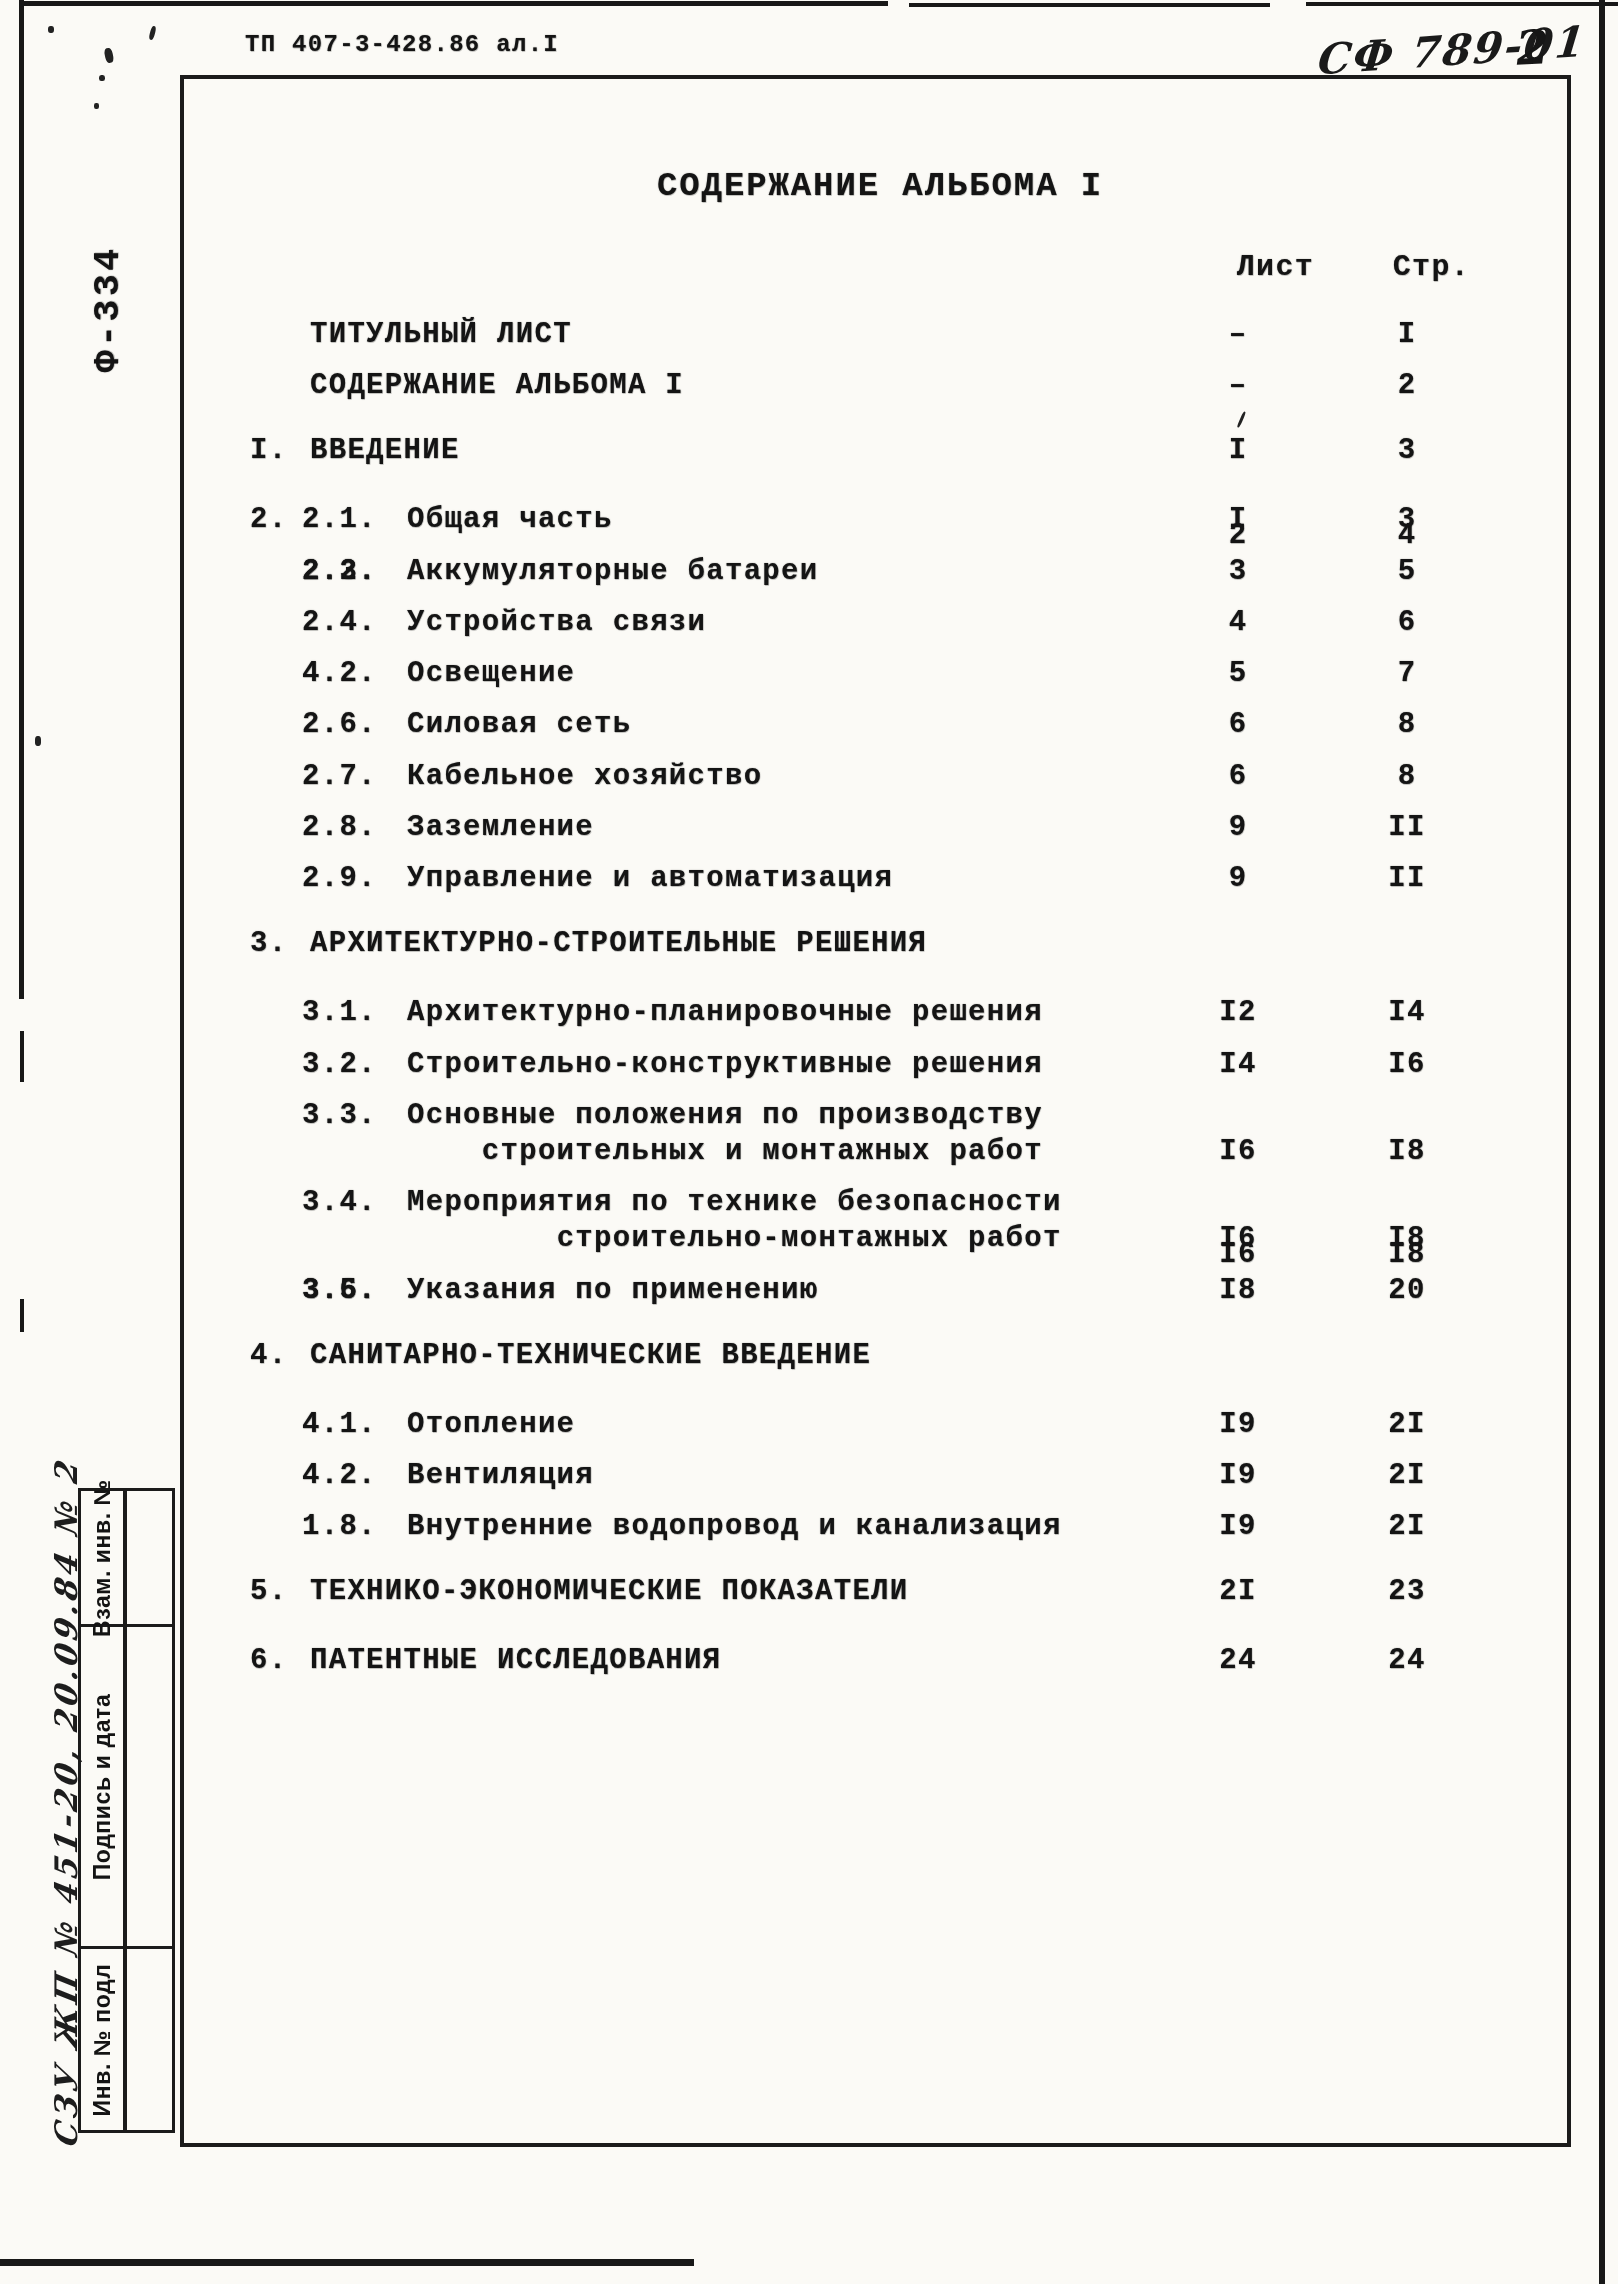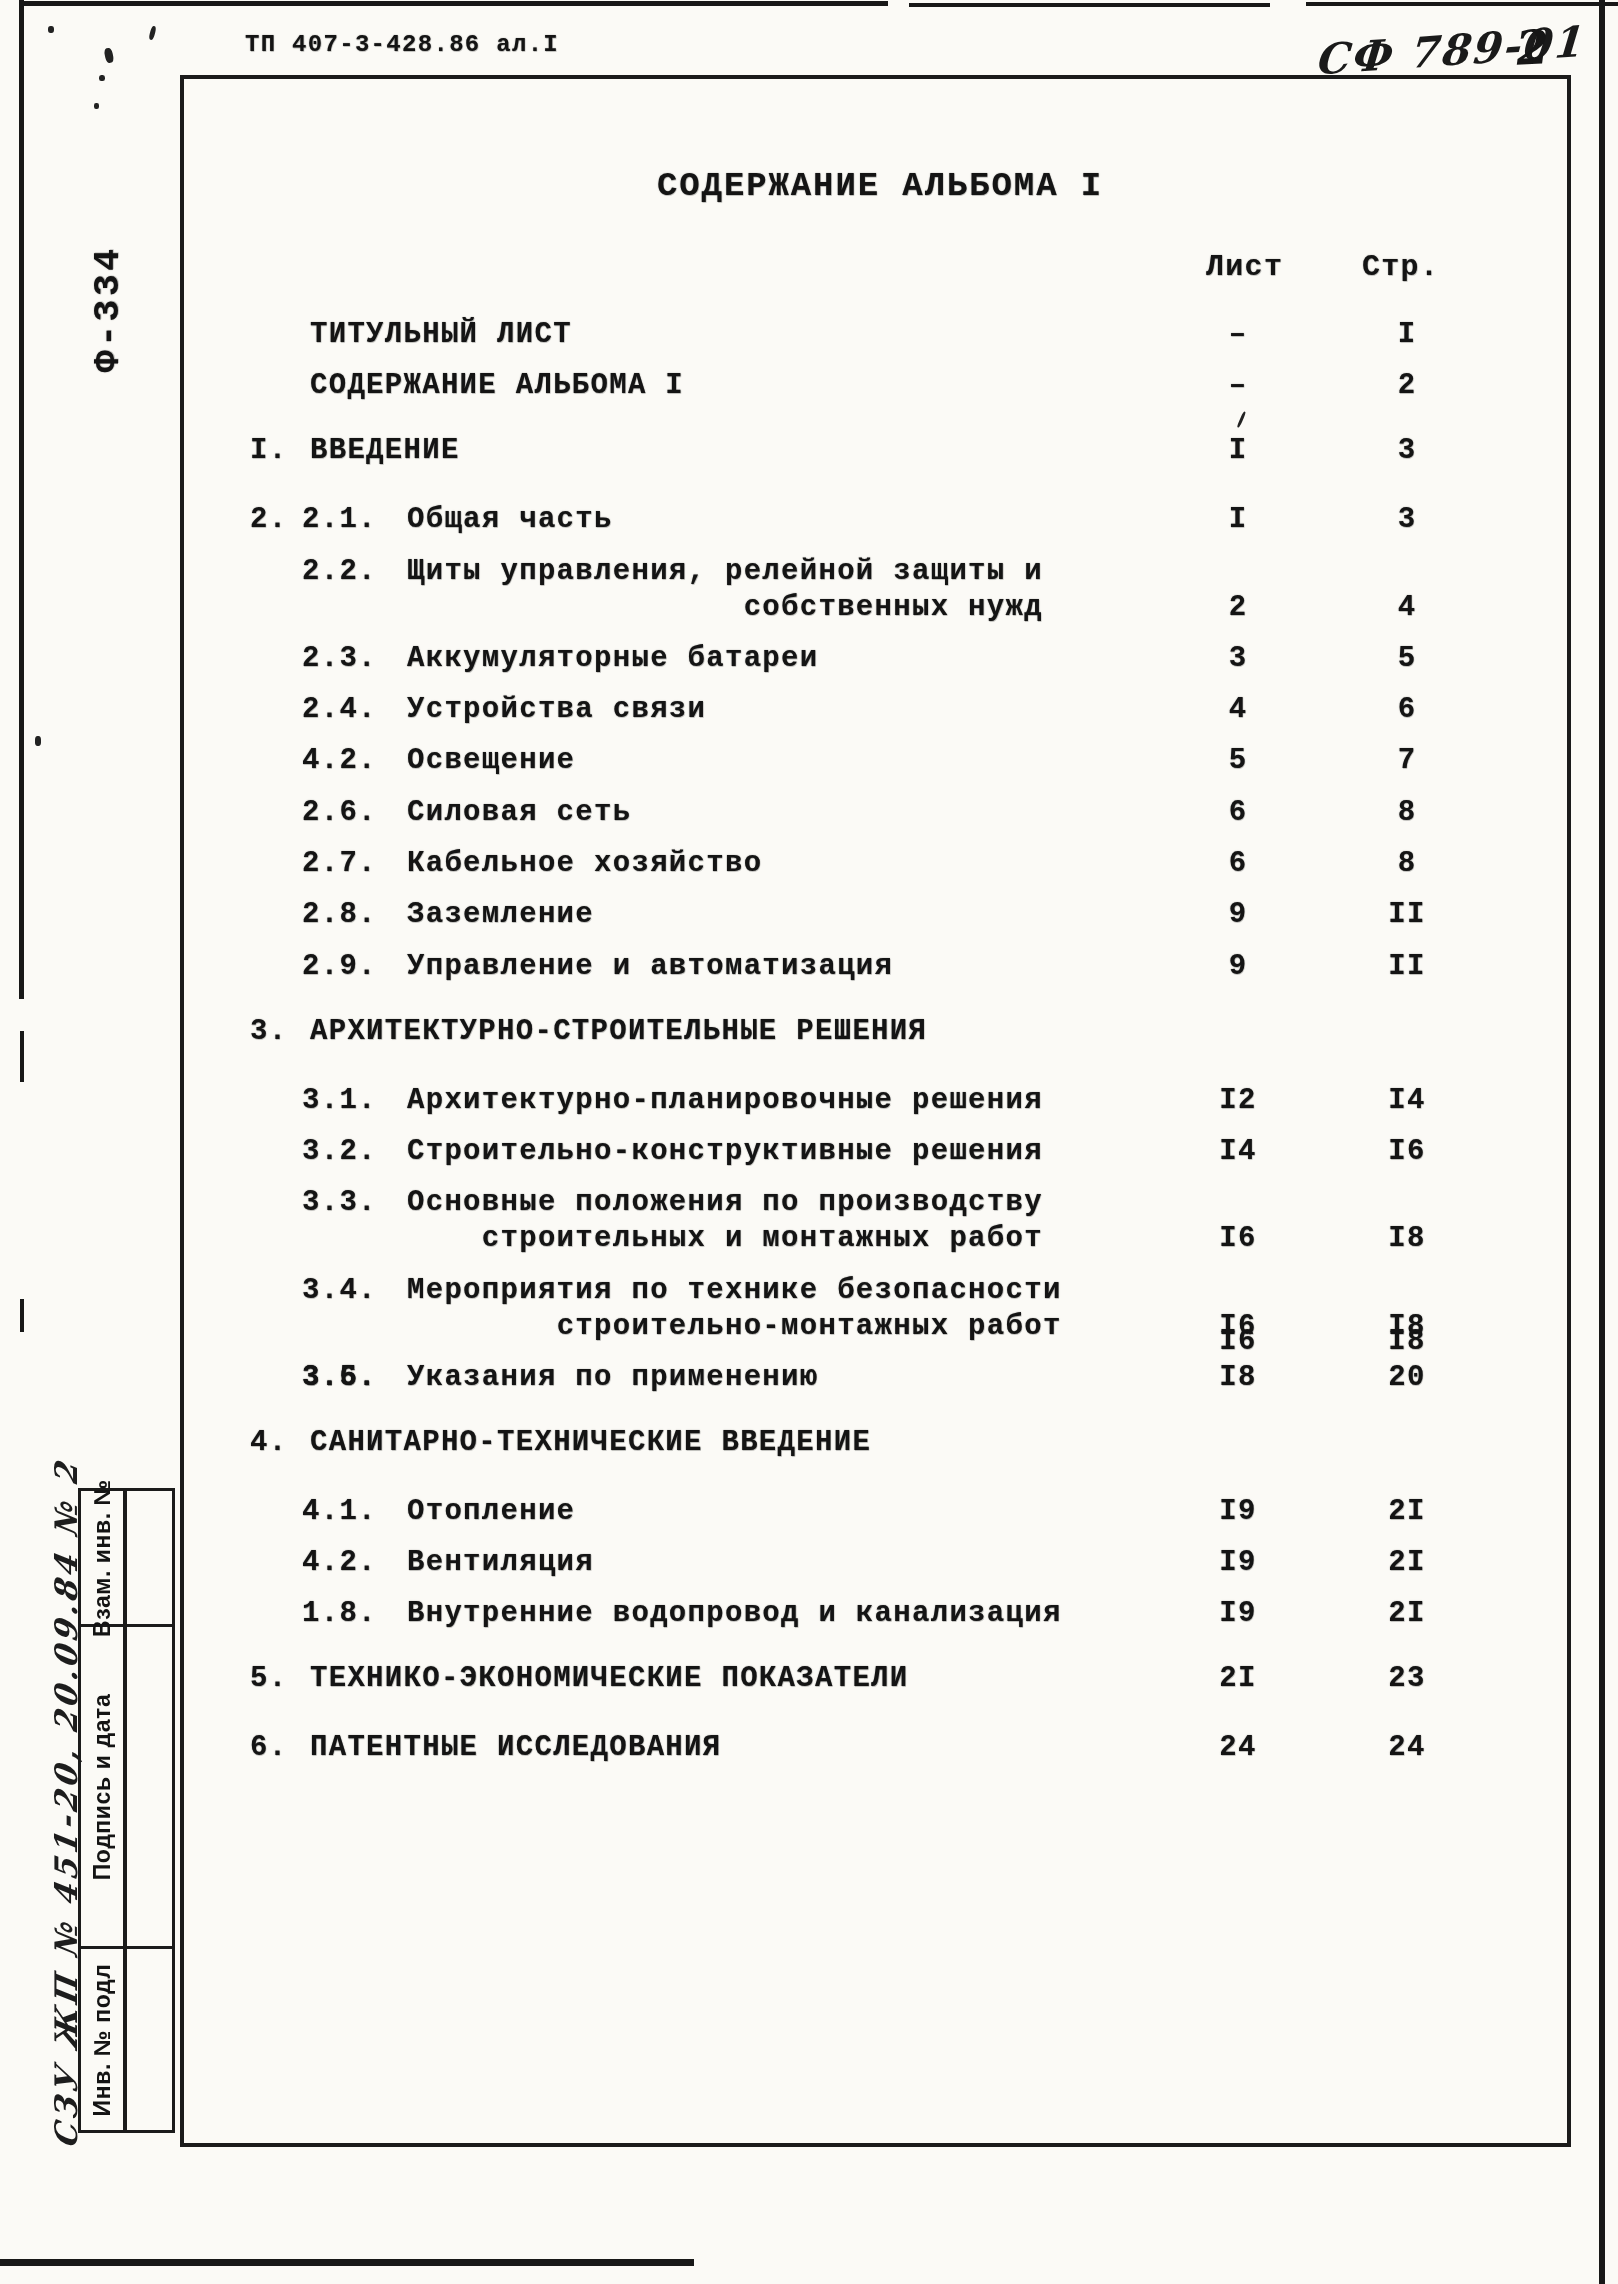--- a/index.html
+++ b/index.html
@@ -34,21 +34,21 @@
   .frame{
     position:absolute;left:180px;top:75px;width:1383px;height:2064px;
     border:4.5px solid #1b1b1b;background:transparent;
   }
 
   
   .toc-title{
     position:absolute;left:657px;top:167px;
     font-size:34px;font-weight:bold;letter-spacing:1.9px;white-space:nowrap;
   }
-  .colhead{position:absolute;top:250px;width:108px;text-align:left;
+  .colhead{position:absolute;top:250px;width:108px;text-align:right;
     font-size:30px;font-weight:bold;letter-spacing:1.3px;}
   .colhead.sheet{left:1206px;}
   .colhead.page{left:1362px;}
 
   
   .toc-rows{
     position:absolute;left:250px;top:317px;width:1280px;
     font-size:29px;font-weight:bold;letter-spacing:1.3px;line-height:36px;
   }
   .row{position:relative;margin-top:15.3px;}
@@ -127,21 +127,21 @@
 
 <div class="toc-title ink">СОДЕРЖАНИЕ АЛЬБОМА I</div>
 <div class="colhead sheet ink">Лист</div>
 <div class="colhead page ink">Стр.</div>
 <div class="toc-rows">
     <div class="row plain"><span class="txt ink">ТИТУЛЬНЫЙ ЛИСТ</span><span class="sheet ink">–</span><span class="page ink">I</span></div>
     <div class="row plain"><span class="txt ink">СОДЕРЖАНИЕ АЛЬБОМА I</span><span class="sheet ink">–</span><span class="page ink">2</span></div>
     <div class="row top"><span class="num ink">I.</span><span class="txt ink">ВВЕДЕНИЕ</span><span class="sheet ink">I</span><span class="page ink">3</span></div>
     <div class="row top"><span class="num ink">2.</span></div>
     <div class="row sub"><span class="num ink">2.1.</span><span class="txt ink">Общая часть</span><span class="sheet ink">I</span><span class="page ink">3</span></div>
-    <div class="row sub"><span class="num ink">2.2.</span><span class="txt ink">Щиты управления, релейной защиты и<br>собственных нужд</span><span class="sheet ink">2</span><span class="page ink">4</span></div>
+    <div class="row sub"><span class="num ink">2.2.</span><span class="sheet ink">2</span><span class="page ink">4</span></div>
     <div class="row sub"><span class="num ink">2.3.</span><span class="txt ink">Аккумуляторные батареи</span><span class="sheet ink">3</span><span class="page ink">5</span></div>
     <div class="row sub"><span class="num ink">2.4.</span><span class="txt ink">Устройства связи</span><span class="sheet ink">4</span><span class="page ink">6</span></div>
     <div class="row sub"><span class="num ink">4.2.</span><span class="txt ink">Освещение</span><span class="sheet ink">5</span><span class="page ink">7</span></div>
     <div class="row sub"><span class="num ink">2.6.</span><span class="txt ink">Силовая сеть</span><span class="sheet ink">6</span><span class="page ink">8</span></div>
     <div class="row sub"><span class="num ink">2.7.</span><span class="txt ink">Кабельное хозяйство</span><span class="sheet ink">6</span><span class="page ink">8</span></div>
     <div class="row sub"><span class="num ink">2.8.</span><span class="txt ink">Заземление</span><span class="sheet ink">9</span><span class="page ink">II</span></div>
     <div class="row sub"><span class="num ink">2.9.</span><span class="txt ink">Управление и автоматизация</span><span class="sheet ink">9</span><span class="page ink">II</span></div>
     <div class="row top"><span class="num ink">3.</span><span class="txt ink">АРХИТЕКТУРНО-СТРОИТЕЛЬНЫЕ РЕШЕНИЯ</span></div>
     <div class="row sub"><span class="num ink">3.1.</span><span class="txt ink">Архитектурно-планировочные решения</span><span class="sheet ink">I2</span><span class="page ink">I4</span></div>
     <div class="row sub"><span class="num ink">3.2.</span><span class="txt ink">Строительно-конструктивные решения</span><span class="sheet ink">I4</span><span class="page ink">I6</span></div>

